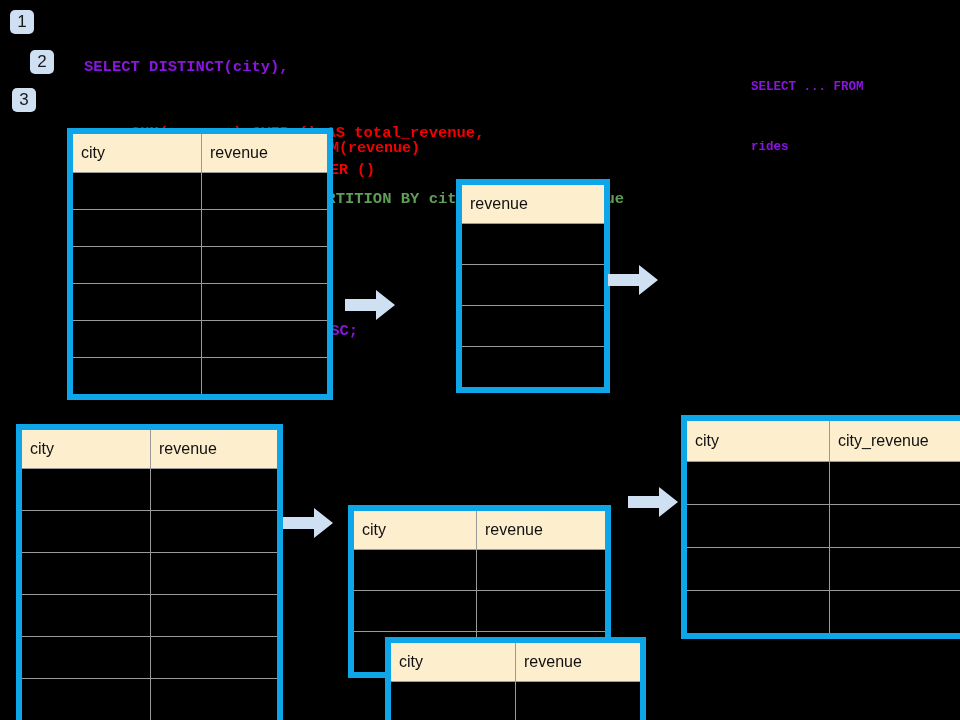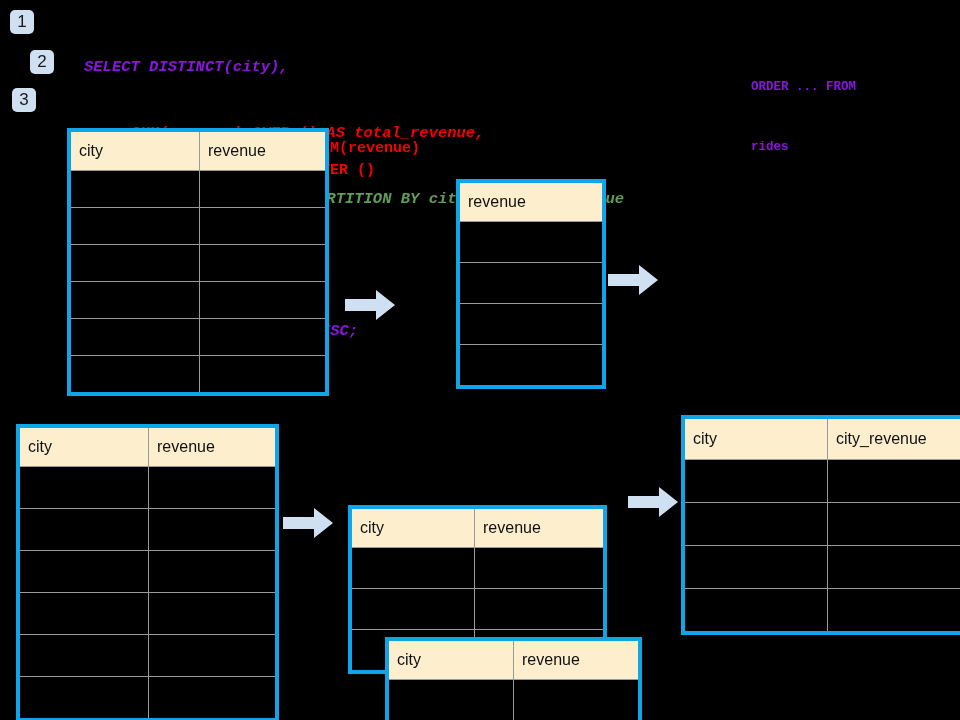--- a/index.html
+++ b/index.html
@@ -66,21 +66,21 @@
   }
   .annot.red   { color: #f40000; }
   .annot.green { color: #3f8b3f; }
 
   
   .tbl {
     position: absolute;
     border-collapse: collapse;
     table-layout: fixed;
     background: #000000;
-    border: 4px solid #0ea5e9;
+    border: 6px solid #0ea5e9;
   }
   .tbl td {
     border: 1px solid #9a9a9a;
     background: #000000;
     padding: 0;
   }
   .tbl td.hdr {
     background: #fdeecd;
     color: #101010;
     font-family: "Liberation Sans", sans-serif;
@@ -96,30 +96,30 @@
 </style>
 </head>
 <body>
 
 <div id="canvas">
 
   <div class="step-badge" style="left:10px;  top:10px;">1</div>
   <div class="step-badge" style="left:30px;  top:50px;">2</div>
   <div class="step-badge" style="left:12px;  top:88px;">3</div>
 
-  <div class="sql-block" style="left:84px; top:12px;font-style:italic;">
+  <div class="sql-block" style="left:84px; top:12px;">
     <div class="sql-line c-purple" style="padding-left:0px;">SELECT DISTINCT(city),</div>
     <div class="sql-line c-red" style="padding-left:47px;">SUM(revenue) OVER () AS total_revenue,</div>
     <div class="sql-line c-green" style="padding-left:47px;">SUM(revenue) OVER (PARTITION BY city) as city_revenue</div>
     <div class="sql-line c-purple" style="padding-left:23px;">FROM rides</div>
     <div class="sql-line c-purple" style="padding-left:23px;">ORDER by city_revenue DESC;</div>
   </div>
 
   <div class="sql-aside" style="left:751px; top:37px;">
-    <div>ORDER ... FROM</div>
+    <div>SELECT ... FROM</div>
     <div>rides</div>
   </div>
 
   <div class="annot red" style="left:312px; top:138px;">SUM(revenue)
 OVER ()</div>
 
 
   <table class="tbl" style="left:67px; top:128px; width:237px;">
     <tbody>
       <tr>

